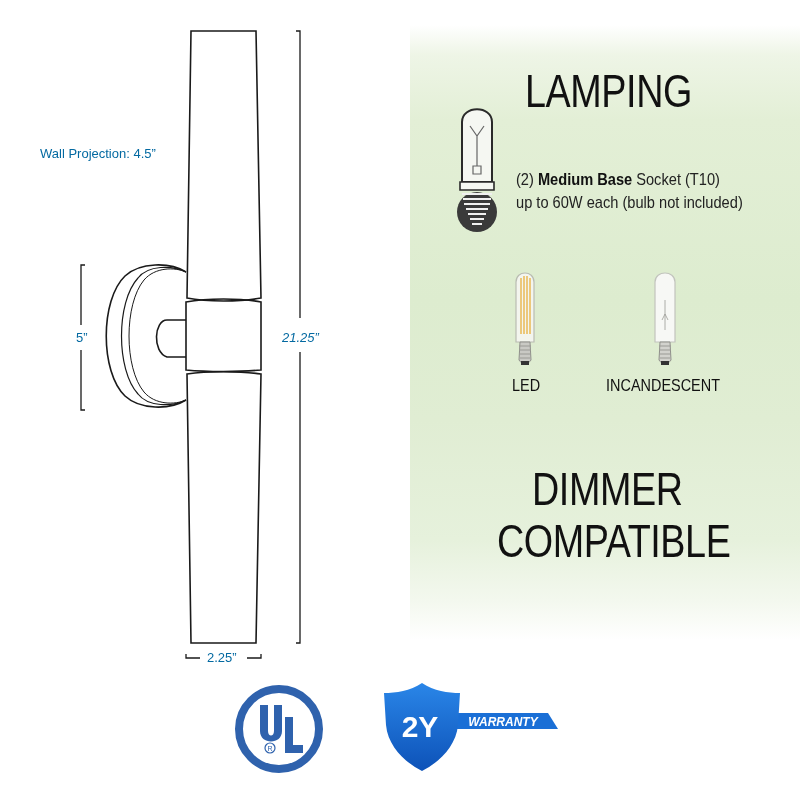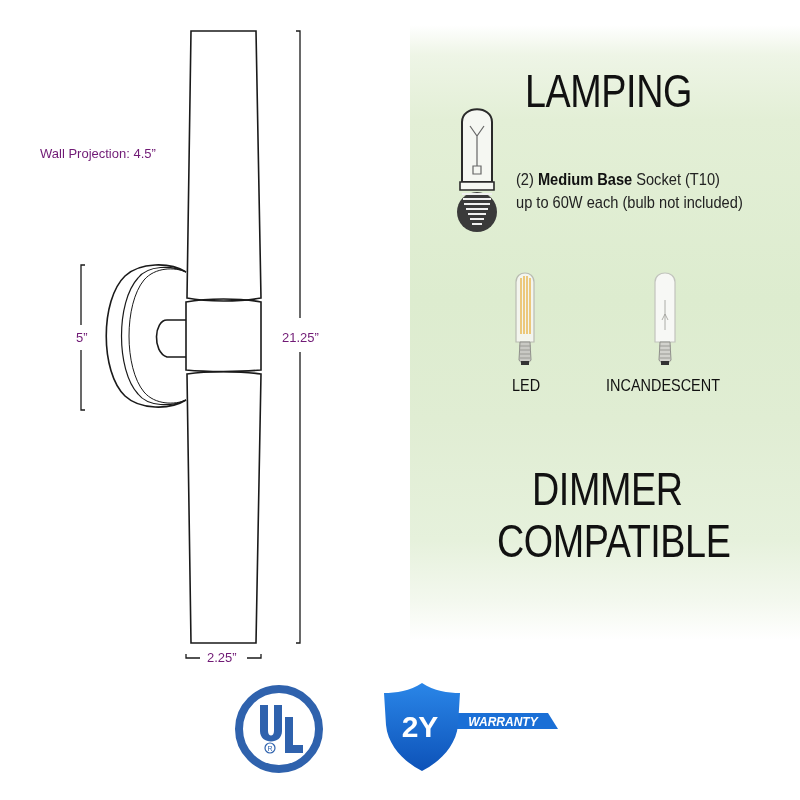--- a/index.html
+++ b/index.html
@@ -12,21 +12,21 @@
   .panel {
     position: absolute; left: 410px; top: 0; width: 390px; height: 640px;
     background: linear-gradient(to bottom,
       #ffffff 0px, #ffffff 25px,
       #eef5e6 55px, #e3efd6 120px,
       #ddeccf 300px, #e0edd3 420px,
       #e6f1dc 540px, #f3f8ee 600px, #ffffff 640px);
   }
   .drawing { position: absolute; left: 0; top: 0; }
   .dim-label {
-    position: absolute; font-size: 13px; color: #701a75;
+    position: absolute; font-size: 13px; color: #0369a1;
     font-family: "Liberation Sans", sans-serif;
     background: #fff; padding: 0 2px;
   }
   .heading {
     position: absolute; font-family: "Liberation Sans", sans-serif;
     font-weight: 400; color: #111; letter-spacing: -0.5px;
     transform: scaleX(0.82); transform-origin: left top;
     white-space: nowrap;
   }
   .spec {
@@ -62,21 +62,21 @@
     <path d="M296,31 L300,31 L300,318 M300,352 L300,643 L296,643" stroke-width="1.3"></path>
 
     <path d="M85,265 L81,265 L81,325 M81,350 L81,410 L85,410" stroke-width="1.3"></path>
 
     <path d="M186,654 L186,658 L200,658 M247,658 L261,658 L261,654" stroke-width="1.3"></path>
   </g>
 </svg>
 
 <div class="dim-label" style="left:38px;top:146px;background:transparent;">Wall Projection: 4.5”</div>
 <div class="dim-label" style="left:74px;top:330px;">5”</div>
-<div class="dim-label" style="left:280px;top:330px;">21.25”</div>
+<div class="dim-label" style="left:280px;top:330px;font-style:italic;">21.25”</div>
 <div class="dim-label" style="left:205px;top:650px;background:transparent;text-align:right;">2.25”</div>
 
 <div class="heading" style="left:525px;top:64px;font-size:46px;">LAMPING</div>
 
 <svg style="position:absolute;left:448px;top:100px;" width="64" height="132" viewBox="0 0 64 132">
   <circle cx="29" cy="112" r="20" fill="#3a3a3a"></circle>
   <path d="M14,82 L14,22 C14,5 44,5 44,22 L44,82 Z" fill="#f5f7f2" stroke="#2a2a2a" stroke-width="2"></path>
   <path d="M22,26 L29,36 L36,26 M29,36 L29,66 M25,66 L33,66 L33,74 L25,74 Z" fill="none" stroke="#666" stroke-width="1.2"></path>
   <path d="M12,82 L46,82 L46,90 L12,90 Z" fill="#f5f7f2" stroke="#2a2a2a" stroke-width="1.6"></path>
   <path d="M14,94 L44,94 M15,99 L43,99 M16,104 L42,104 M18,109 L40,109 M20,114 L38,114 M22,119 L36,119 M24,124 L34,124" stroke="#f0f0f0" stroke-width="2"></path>

